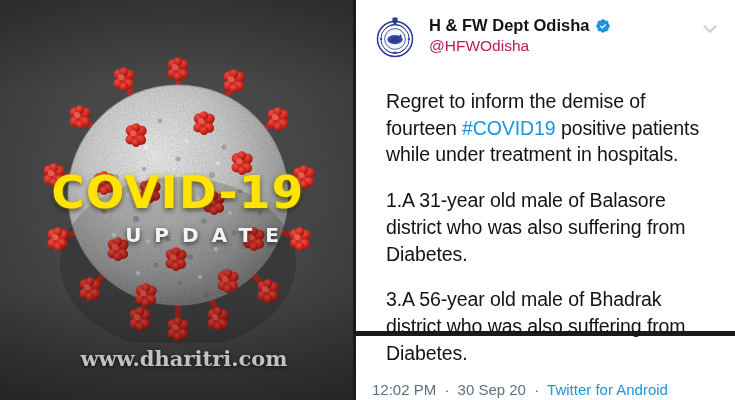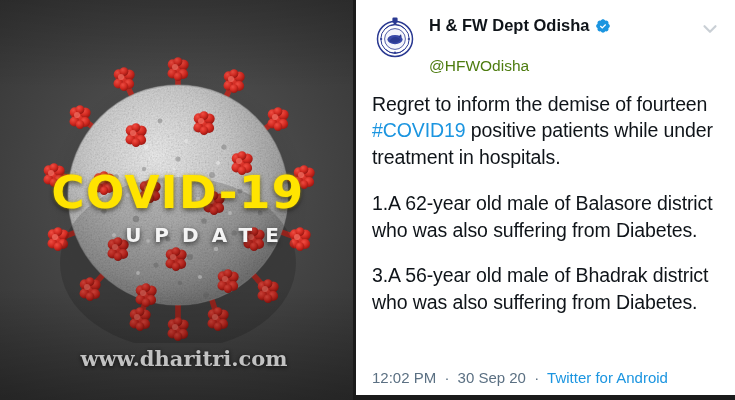--- a/index.html
+++ b/index.html
@@ -56,54 +56,54 @@
     color:#d6d6d6; opacity:.88;
     text-shadow:0 1px 4px rgba(0,0,0,.85);
   }
   .panel-divider{
     position:absolute; top:0; right:0; width:3px; height:400px;
     background:#1b1b1b; z-index:9;
   }
 
   
   .tweet-card{
-    position:relative; flex:1 1 auto; height:400px;
+    position:relative; flex:1 1 auto; height:336px;
     background:#ffffff; padding:14px 14px 0 16px;
     display:flex; flex-direction:column;
     border-bottom:5px solid #1b1b1b;
   }
   .tweet-head{ display:flex; align-items:flex-start; gap:11px; }
   .avatar{
     flex:0 0 auto; width:46px; height:46px; border-radius:50%;
     background:#ffffff; overflow:hidden;
     display:flex; align-items:center; justify-content:center;
   }
   .avatar svg{ display:block; width:46px; height:46px; }
   .head-names{ flex:1 1 auto; min-width:0; padding-top:2px; }
   .name-row{ display:flex; align-items:center; gap:6px; }
   .display-name{
     font-size:16.5px; font-weight:700; color:#0f1419; line-height:1.2;
     white-space:nowrap;
   }
   .verified{ flex:0 0 auto; width:16px; height:16px; display:block; }
   .handle{
-    font-size:15.5px; color:#4d7c0f; line-height:1.35; margin-top:20px;
+    font-size:15.5px; color:#be185d; line-height:1.35; margin-top:0;
   }
   .chevron{
     flex:0 0 auto; width:22px; height:22px; margin-top:4px;
     display:flex; align-items:center; justify-content:center;
     opacity:.45;
   }
 
   .tweet-body{
     margin-top:14px; flex:1 1 auto;
     font-size:19.5px; line-height:1.37; color:#0f1419;
     letter-spacing:-0.1px;
   }
-  .tweet-body p{ margin:0; }
+  .tweet-body p{ margin:14px; }
   .tweet-body p + p{ margin-top:19px; }
   .hashtag{ color:#1b95e0; }
 
   .tweet-foot{
     padding:0 0 8px 0;
     font-size:15px; color:#5b7083; line-height:1.3;
     white-space:nowrap;
   }
   .foot-sep{ margin:0 4px; }
   .foot-src{ color:#1b95e0; }
@@ -298,21 +298,21 @@
 
       <div class="chevron">
         <svg viewBox="0 0 24 24" xmlns="http://www.w3.org/2000/svg" aria-hidden="true">
           <path d="M6 9l6 6 6-6" fill="none" stroke="#8a96a3" stroke-width="2.4" stroke-linecap="round" stroke-linejoin="round"></path>
         </svg>
       </div>
     </div>
 
     <div class="tweet-body">
       <p><span>Regret to inform the demise of fourteen </span><span class="hashtag">#COVID19</span><span> positive patients while under treatment in hospitals.</span></p>
-      <p>1.A 62-year old male of Balasore district who was also suffering from Diabetes.</p>
+      <p>1.A 31-year old male of Balasore district who was also suffering from Diabetes.</p>
       <p>3.A 56-year old male of Bhadrak district who was also suffering from Diabetes.</p>
     </div>
 
     <div class="tweet-foot">
       <span>12:02 PM</span>
       <span class="foot-sep">·</span>
       <span>30 Sep 20</span>
       <span class="foot-sep">·</span>
       <span class="foot-src">Twitter for Android</span>
     </div>

